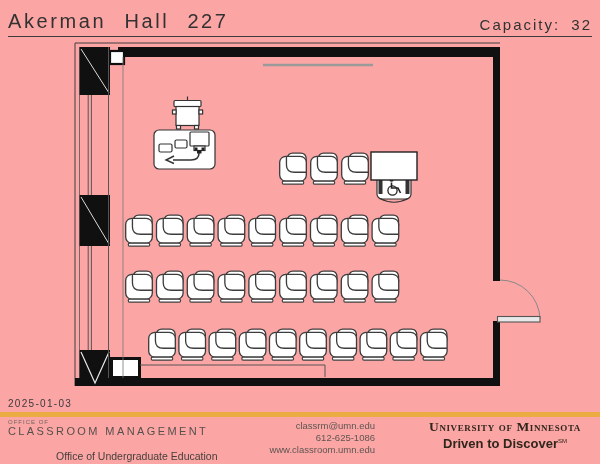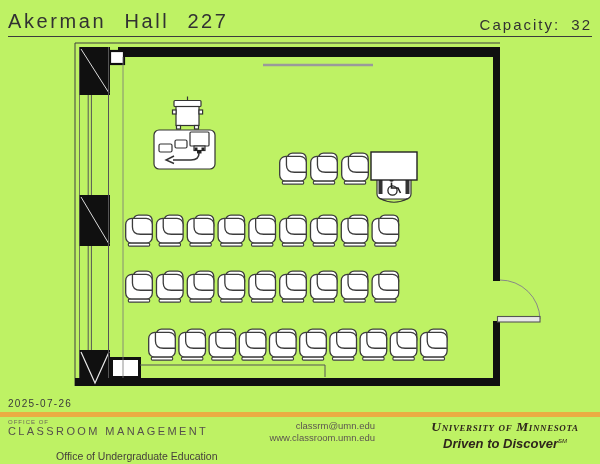--- a/index.html
+++ b/index.html
@@ -1,36 +1,36 @@
 <!DOCTYPE html>
 <html><head>
 <meta charset="utf-8">
 <style>
   html,body{margin:0;padding:0;background:#fff;}
-  .page{position:relative;width:600px;height:464px;background:#bef264;overflow:hidden;
+  .page{position:relative;width:600px;height:464px;background:#fca5a5;overflow:hidden;
         font-family:"Liberation Sans",sans-serif;color:#2f2f2f;}
   
   .hdr{position:absolute;left:8px;right:8px;top:6px;height:27px;
        display:flex;justify-content:space-between;align-items:flex-end;
        border-bottom:1.2px solid #3c3c3c;padding-bottom:3px;}
   .room-title{font-size:20px;font-weight:300;letter-spacing:2.6px;word-spacing:10px;color:#323232;}
   .capacity{font-size:15px;font-weight:300;letter-spacing:2px;word-spacing:5px;color:#323232;margin-top:36px;}
   
   .plan{position:absolute;left:0;top:0;width:600px;height:464px;}
   
   .plan-date{position:absolute;left:8px;top:398px;font-size:10px;letter-spacing:1.3px;color:#3a3a3a;}
   
   .goldbar{position:absolute;left:0;top:412px;width:600px;height:4.5px;background:#EBAD43;}
   .f-left{position:absolute;left:8px;top:419px;line-height:1;}
   .f-left .l1{font-size:6px;letter-spacing:1px;color:#6b645c;margin-bottom:1px;}
   .f-left .l2{font-size:11px;letter-spacing:2.4px;color:#55504b;margin-bottom:14px;}
   .f-left .l3{font-size:10.5px;color:#45403b;margin-left:48px;}
   .f-center{position:absolute;left:205px;top:420px;width:170px;text-align:right;
             font-size:9.5px;line-height:12px;color:#5c5650;}
-  .f-right{position:absolute;left:418px;top:419px;width:174px;text-align:center;color:#2f261c;font-style:italic;}
+  .f-right{position:absolute;left:418px;top:419px;width:174px;text-align:center;color:#2f261c;}
   .f-right .univ{font-family:"Liberation Serif",serif;font-variant:small-caps;
                  font-size:13.5px;font-weight:600;letter-spacing:0.6px;}
   .f-right .tag{font-size:13px;font-weight:700;margin-top:1px;}
   .f-right .tag sup{font-size:6px;font-weight:400;}
   
   .w{fill:#101010;stroke:none;}
   .thin{stroke:#3f3f3f;stroke-width:1;fill:none;}
   .eq{fill:#fff;stroke:#333;stroke-width:1.2;}
 </style>
 </head>
@@ -164,32 +164,33 @@
         <use href="#chair" x="237.6" y="327" width="30" height="35"></use>
         <use href="#chair" x="267.8" y="327" width="30" height="35"></use>
         <use href="#chair" x="298" y="327" width="30" height="35"></use>
         <use href="#chair" x="328.2" y="327" width="30" height="35"></use>
         <use href="#chair" x="358.4" y="327" width="30" height="35"></use>
         <use href="#chair" x="388.6" y="327" width="30" height="35"></use>
         <use href="#chair" x="418.8" y="327" width="30" height="35"></use>
       </g>
   </svg>
 
-  <div class="plan-date">2025-07-26</div>
+  <div class="plan-date">2025-01-03</div>
 
   <div class="goldbar"></div>
 
   <div class="f-left">
     <div class="l1">OFFICE OF</div>
     <div class="l2">CLASSROOM MANAGEMENT</div>
     <div class="l3">Office of Undergraduate Education</div>
   </div>
 
   <div class="f-center">
     <div>classrm@umn.edu</div>
+    <div>612-625-1086</div>
     <div>www.classroom.umn.edu</div>
   </div>
 
   <div class="f-right">
     <div class="univ">University of Minnesota</div>
     <div class="tag"><span>Driven to Discover</span><sup>SM</sup></div>
   </div>
 
 </div>
 

